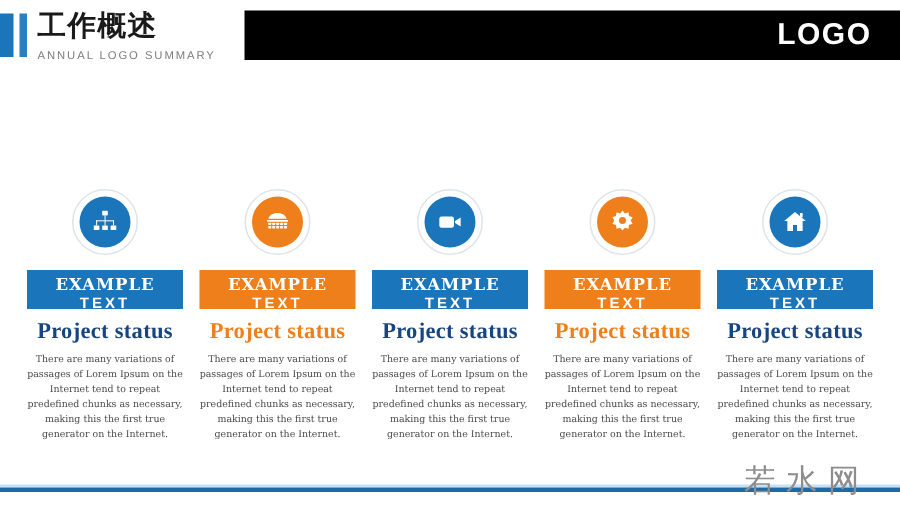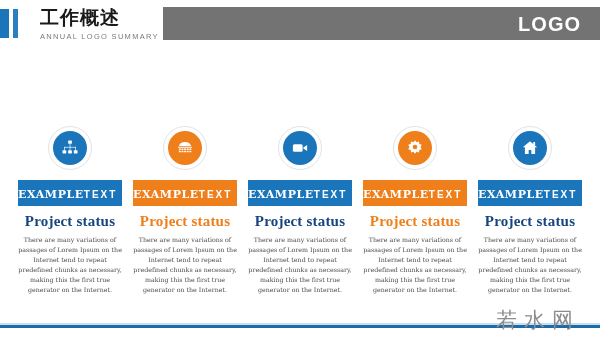--- a/index.html
+++ b/index.html
@@ -30,21 +30,21 @@
     top: 9px;
     width: 7px;
     height: 29px;
     background: #1b75bb;
   }
   .accent-bar.b1 { left: 0px;  width: 9px; }
   .accent-bar.b2 { left: 13px; width: 5px; background: #2a7fc0; }
 
   #title-block {
     position: absolute;
-    left: 40px;
+    left: 25px;
     top: 6px;
     width: 120px;
   }
 
   #main-title {
     font-family: "DejaVu Sans", "Liberation Sans", sans-serif;
     font-size: 19px;
     font-weight: bold;
     color: #1a1a1a;
     letter-spacing: 1px;
@@ -59,21 +59,21 @@
     margin-top: 4px;
     white-space: nowrap;
   }
 
   #logo-bar {
     position: absolute;
     left: 163px;
     top: 7px;
     width: 437px;
     height: 33px;
-    background: #737373;
+    background: #000000;
   }
 
   #logo-text {
     position: absolute;
     right: 19px;
     top: 50%;
     transform: translateY(-50%);
     color: #ffffff;
     font-size: 20px;
     font-weight: bold;
@@ -124,21 +124,21 @@
 
   .circle-inner svg { display: block; }
 
   
   .label-chip {
     margin-top: 10px;
     width: 104px;
     height: 26px;
     overflow: hidden;
     display: flex;
-    flex-direction: row;
+    flex-direction: column;
     align-items: center;
     justify-content: flex-start;
     padding-top: 3px;
   }
   .label-chip.blue   { background: #1b75bb; }
   .label-chip.orange { background: #ef7f1a; }
 
   .label-line1 {
     font-family: "DejaVu Serif", "Liberation Serif", serif;
     font-size: 11px;

